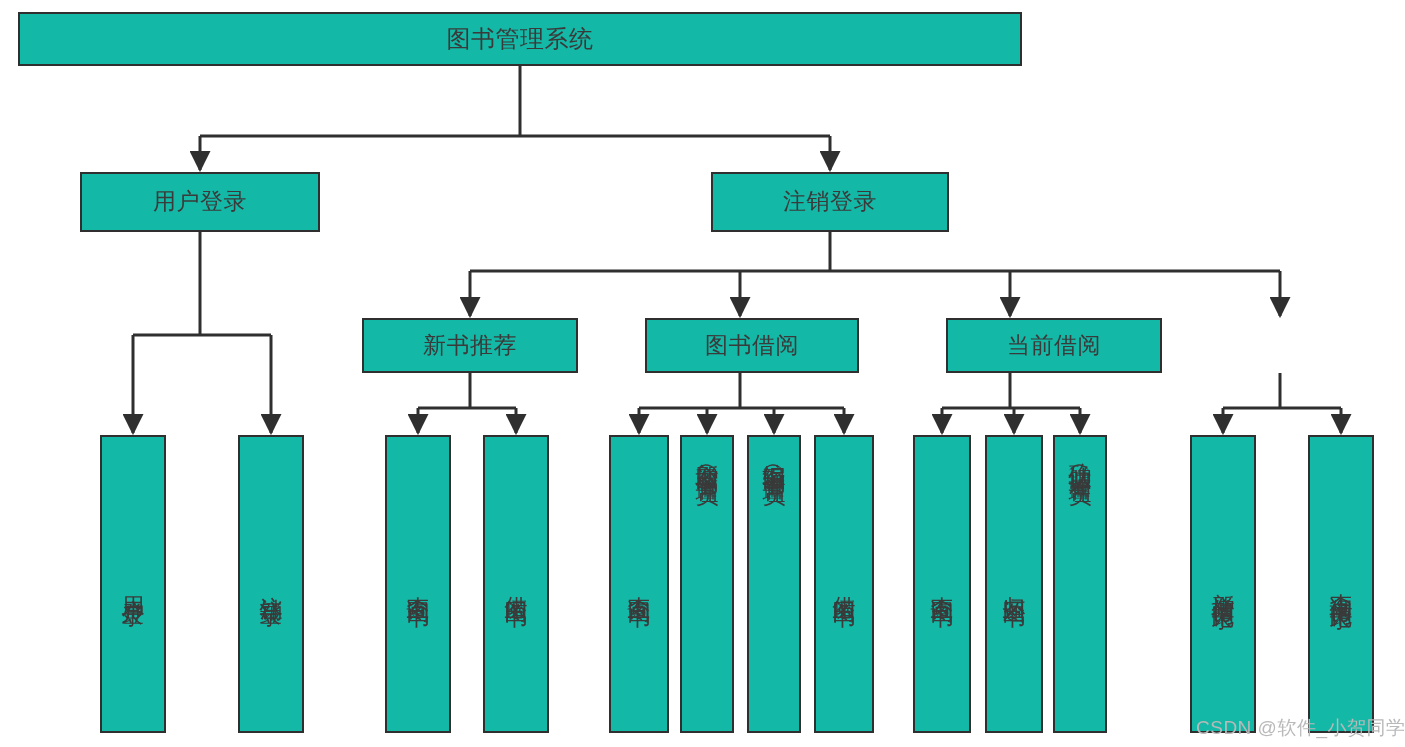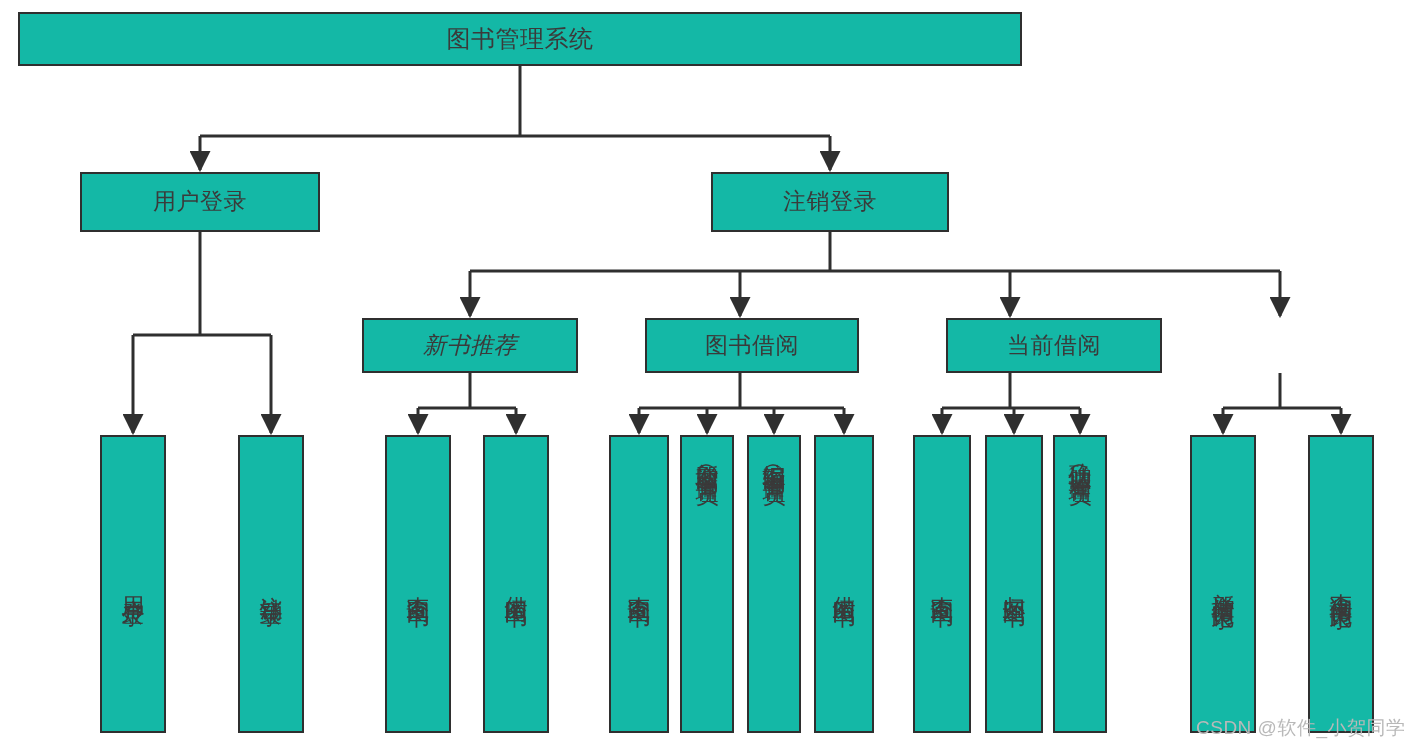--- a/index.html
+++ b/index.html
@@ -140,21 +140,21 @@
     <span class="node-label">图书管理系统</span>
   </div>
 
   <div class="node horiz" style="left:80px; top:172px; width:240px; height:60px;">
     <span class="node-label">用户登录</span>
   </div>
   <div class="node horiz" style="left:711px; top:172px; width:238px; height:60px;">
     <span class="node-label">注销登录</span>
   </div>
 
-  <div class="node horiz" style="left:362px; top:318px; width:216px; height:55px;font-style:italic;">
+  <div class="node horiz" style="left:362px; top:318px; width:216px; height:55px;">
     <span class="node-label">新书推荐</span>
   </div>
   <div class="node horiz" style="left:633px; top:318px; width:214px; height:55px;margin-left:12px;">
     <span class="node-label">图书借阅</span>
   </div>
   <div class="node horiz" style="left:902px; top:318px; width:216px; height:55px;margin-left:44px;">
     <span class="node-label">当前借阅</span>
   </div>
 
   <div class="node vert mid" style="left:100px; top:435px; width:66px; height:298px;">

